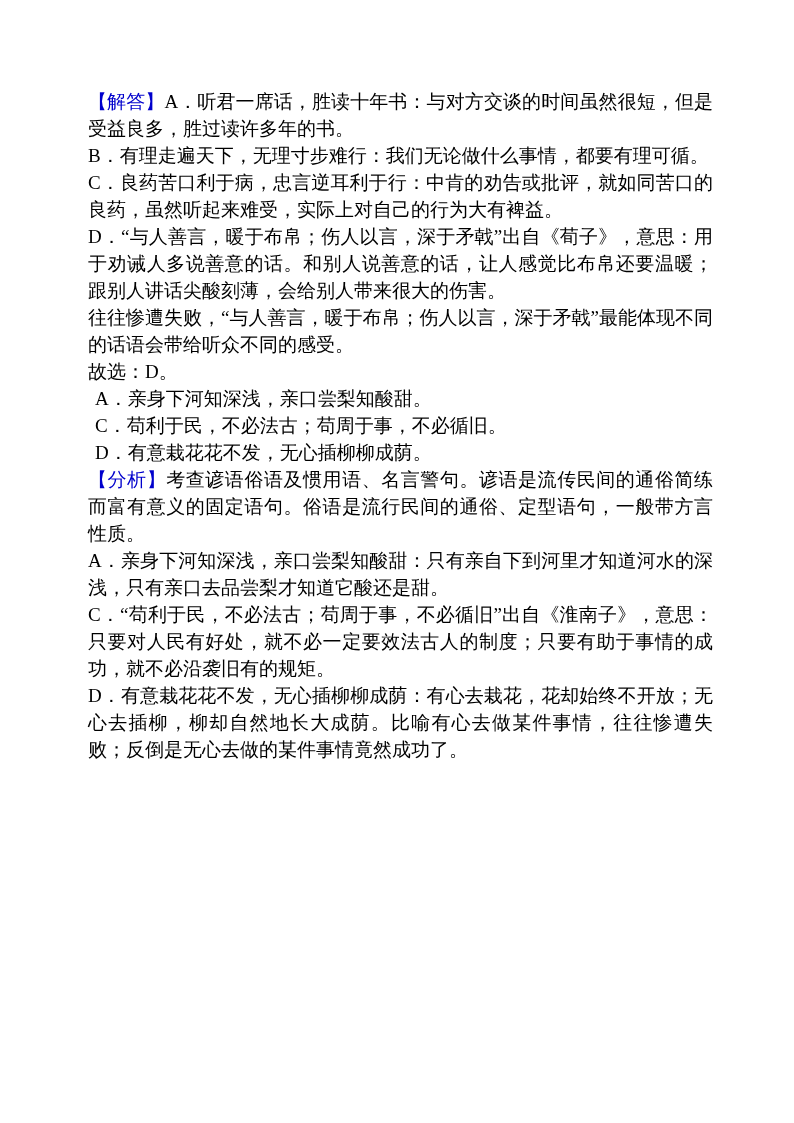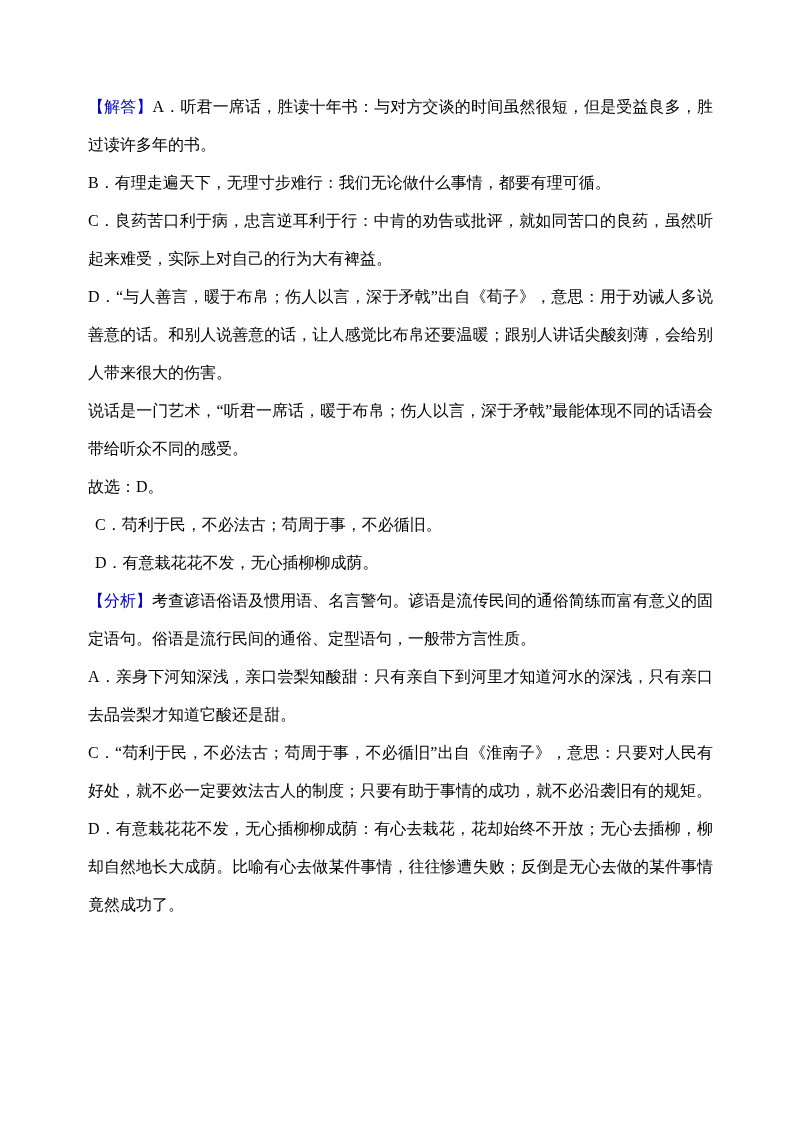--- a/index.html
+++ b/index.html
@@ -13,22 +13,22 @@
     position: relative;
     font-family: "Liberation Serif", "DejaVu Serif", serif;
   }
   .content {
     position: absolute;
     left: 88px;
     top: 88px;
     width: 625px;
   }
   p.para {
-    font-size: 16px;
-    line-height: 38px;
+    font-size: 19px;
+    line-height: 27px;
     color: #000000;
     text-align: justify;
     word-break: break-all;
     font-family: Liberation Serif, serif;
   }
   p.question {
     margin-top: 8px;
     margin-left: -18px;
   }
   p.option {
@@ -43,21 +43,22 @@
   }
 </style>
 </head>
 <body>
 
 <div class="content">
     <p class="para plain"><span class="label">【解答】</span><span>A．听君一席话，胜读十年书：与对方交谈的时间虽然很短，但是受益良多，胜过读许多年的书。</span></p>
     <p class="para plain"><span>B．有理走遍天下，无理寸步难行：我们无论做什么事情，都要有理可循。</span></p>
     <p class="para plain"><span>C．良药苦口利于病，忠言逆耳利于行：中肯的劝告或批评，就如同苦口的良药，虽然听起来难受，实际上对自己的行为大有裨益。</span></p>
     <p class="para plain"><span>D．“与人善言，暖于布帛；伤人以言，深于矛戟”出自《荀子》，意思：用于劝诫人多说善意的话。和别人说善意的话，让人感觉比布帛还要温暖；跟别人讲话尖酸刻薄，会给别人带来很大的伤害。</span></p>
-    <p class="para plain"><span>说话是一门艺术，“听君一席话，暖于布帛；伤人以言，深于矛戟”最能体现不同的话语会带给听众不同的感受。</span></p>
+    <p class="para plain"><span>往往惨遭失败，“与人善言，暖于布帛；伤人以言，深于矛戟”最能体现不同的话语会带给听众不同的感受。</span></p>
     <p class="para plain"><span>故选：D。</span></p>
+    <p class="para option"><span>A．亲身下河知深浅，亲口尝梨知酸甜。</span></p>
     <p class="para option"><span>C．苟利于民，不必法古；苟周于事，不必循旧。</span></p>
     <p class="para option"><span>D．有意栽花花不发，无心插柳柳成荫。</span></p>
     <p class="para plain"><span class="label">【分析】</span><span>考查谚语俗语及惯用语、名言警句。谚语是流传民间的通俗简练而富有意义的固定语句。俗语是流行民间的通俗、定型语句，一般带方言性质。</span></p>
     <p class="para plain"><span>A．亲身下河知深浅，亲口尝梨知酸甜：只有亲自下到河里才知道河水的深浅，只有亲口去品尝梨才知道它酸还是甜。</span></p>
     <p class="para plain"><span>C．“苟利于民，不必法古；苟周于事，不必循旧”出自《淮南子》，意思：只要对人民有好处，就不必一定要效法古人的制度；只要有助于事情的成功，就不必沿袭旧有的规矩。</span></p>
     <p class="para plain"><span>D．有意栽花花不发，无心插柳柳成荫：有心去栽花，花却始终不开放；无心去插柳，柳却自然地长大成荫。比喻有心去做某件事情，往往惨遭失败；反倒是无心去做的某件事情竟然成功了。</span></p>
   </div>
 
 </body></html>

